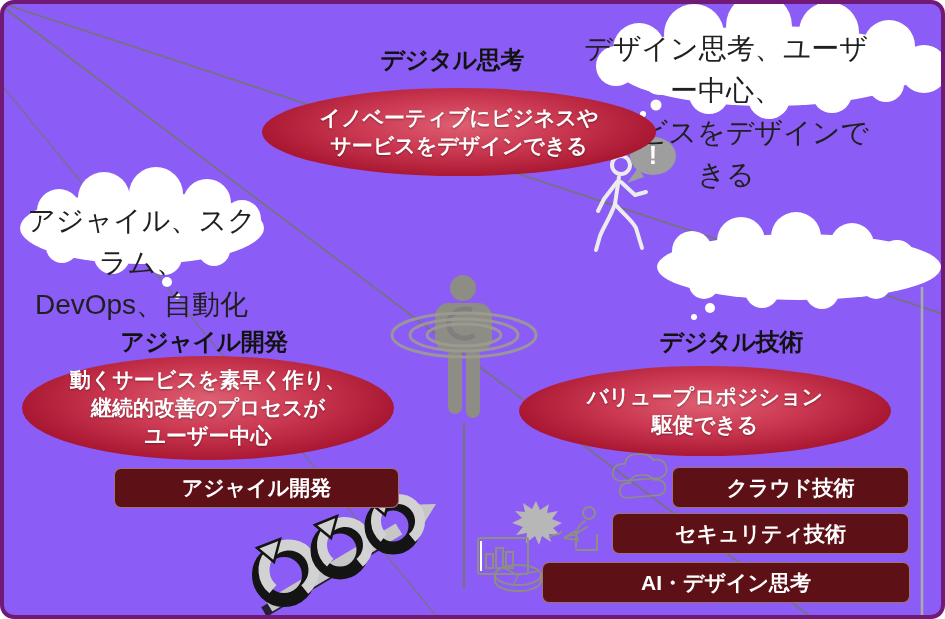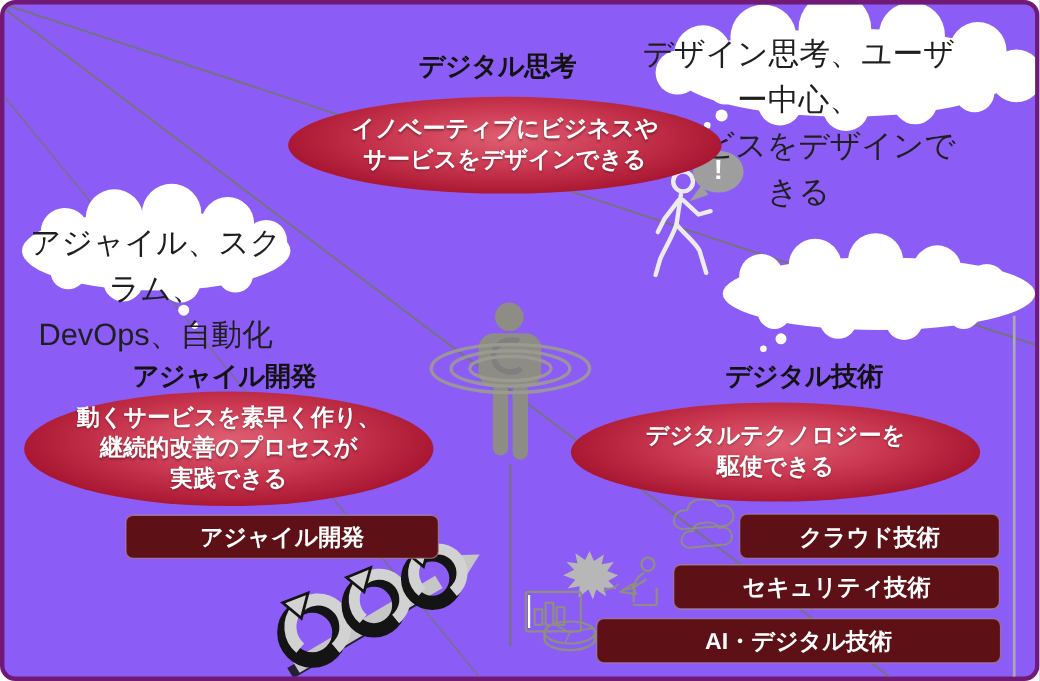--- a/index.html
+++ b/index.html
@@ -194,30 +194,30 @@
   <div class="cloudtext" style="left:20px;top:196px;width:235px;">
     <span class="line">アジャイル、スクラム、</span>
     <span class="line">DevOps、自動化</span>
   </div>
 
   <div class="title" style="left:80px;top:322px;width:240px;">アジャイル開発</div>
 
   <div class="ellipse" style="left:18px;top:352px;width:372px;height:104px;">
     <span class="line">動くサービスを素早く作り、</span>
     <span class="line">継続的改善のプロセスが</span>
-    <span class="line">実践できる</span>
+    <span class="line">ユーザー中心</span>
   </div>
 
   <div class="tagbox" style="left:70px;top:464px;width:283px;height:38px;margin-left:40px;">アジャイル開発</div>
 
 
   <div class="title" style="left:607px;top:322px;width:240px;">デジタル技術</div>
 
   <div class="ellipse" style="left:515px;top:362px;width:372px;height:90px;">
-    <span class="line">デジタルテクノロジーを</span>
+    <span class="line">バリュープロポジション</span>
     <span class="line">駆使できる</span>
   </div>
 
   <div class="tagbox" style="left:668px;top:463px;width:235px;height:39px;">クラウド技術</div>
   <div class="tagbox" style="left:608px;top:509px;width:295px;height:39px;">セキュリティ技術</div>
-  <div class="tagbox" style="left:538px;top:558px;width:366px;height:39px;">AI・デジタル技術</div>
+  <div class="tagbox" style="left:538px;top:558px;width:366px;height:39px;">AI・デザイン思考</div>
 
 </div>
 
 </body></html>

